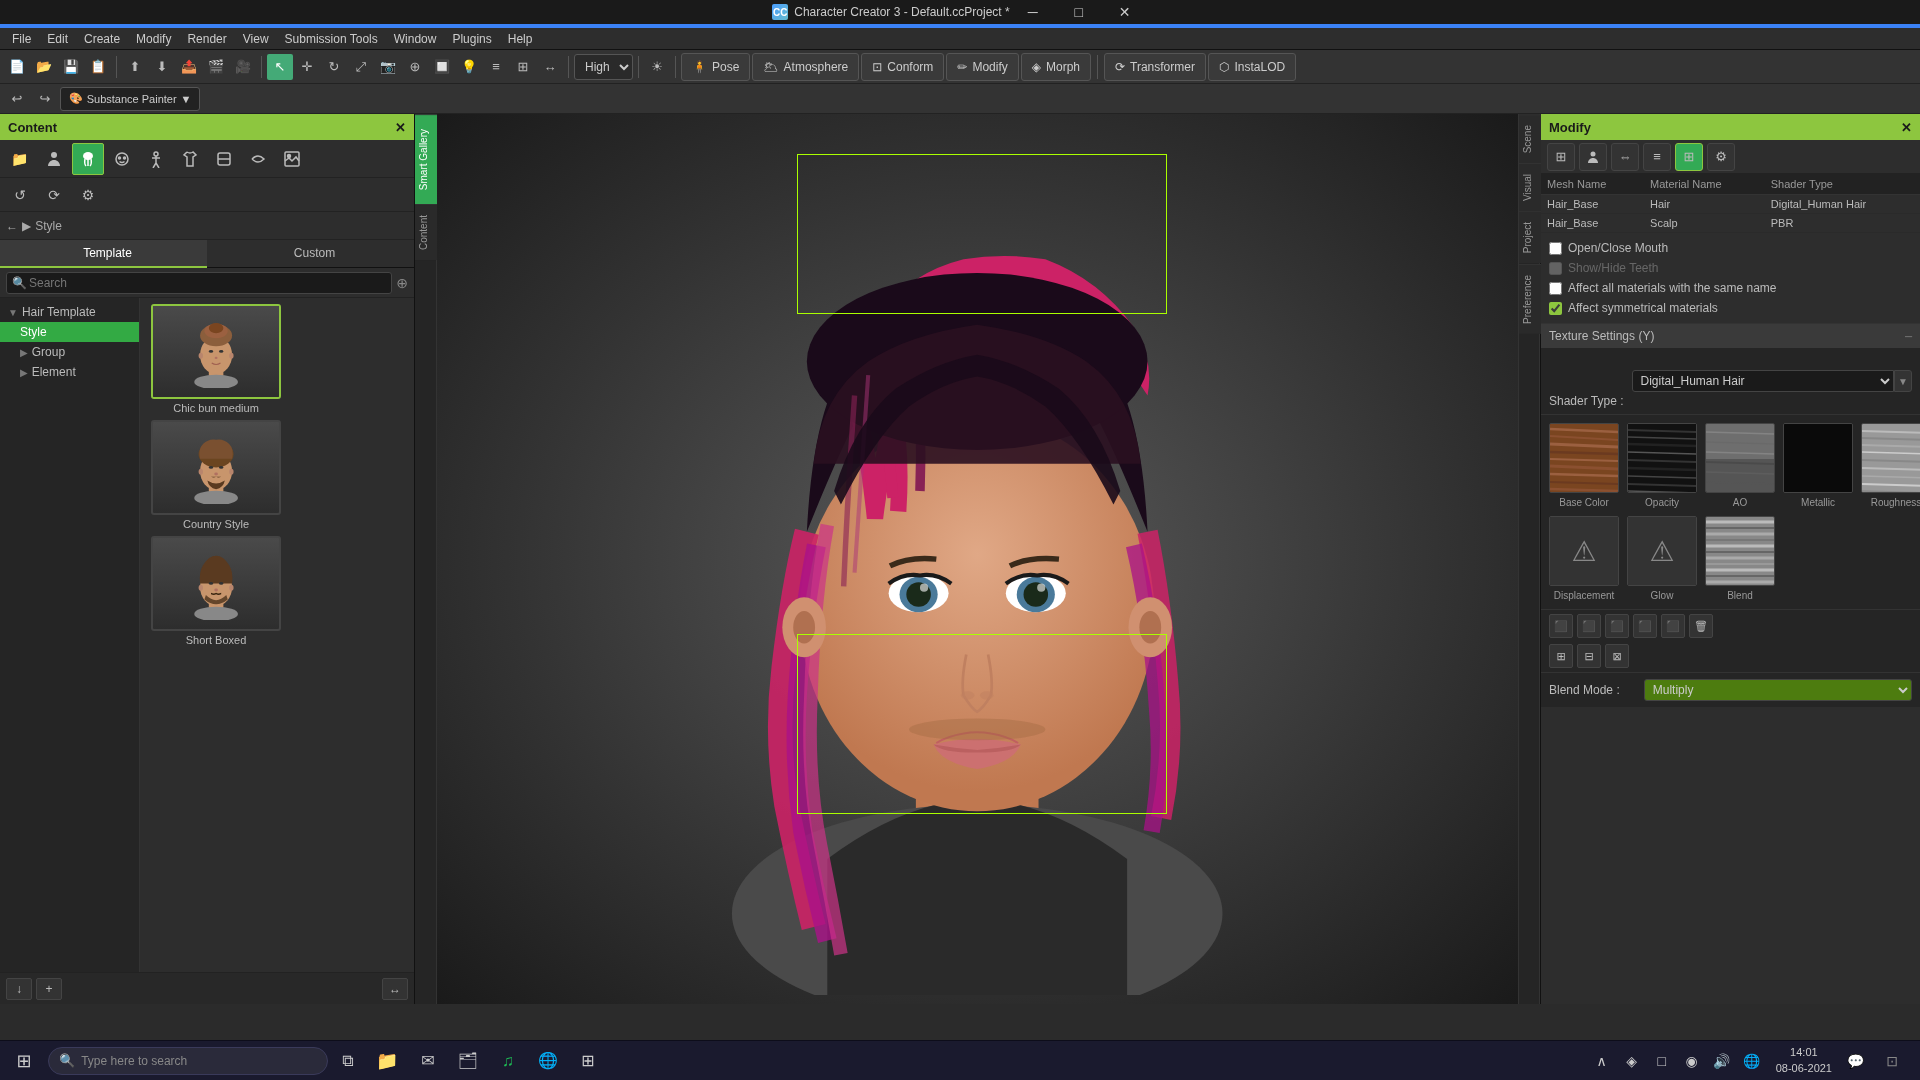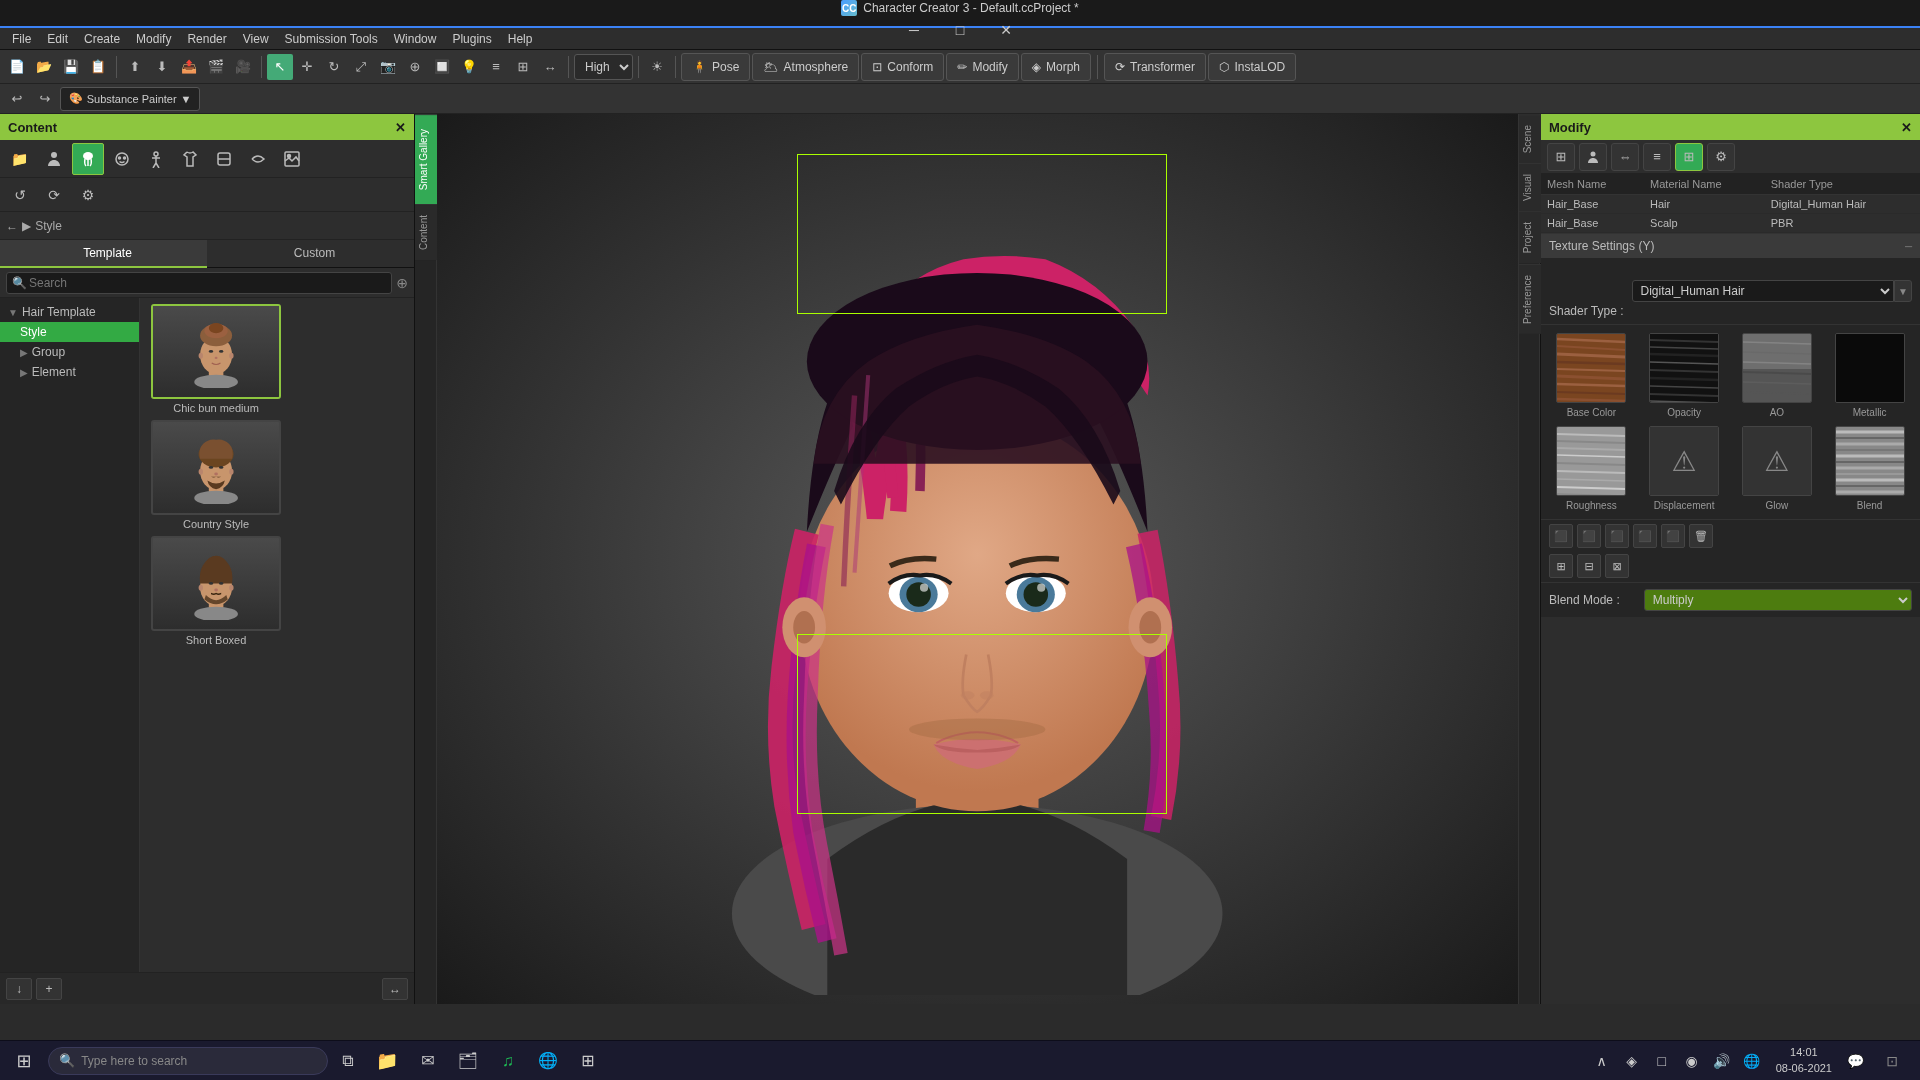--- a/index.html
+++ b/index.html
@@ -13,24 +13,23 @@
       overflow: hidden;
       position: relative;
     }
 
     
     #title-bar {
       height: 28px;
       background: #1a1a1a;
       display: flex;
       align-items: center;
-      justify-content: space-between;
+      justify-content: center;
       padding: 0 8px;
-      border-bottom: 2px solid #3b82f6;
-      flex-direction: column;
+      border-bottom: 4px solid #3b82f6;
     }
     #title-bar-left {
       display: flex;
       align-items: center;
       gap: 6px;
       font-size: 12px;
       color: #ccc;
     }
     #title-bar-icon {
       width: 16px;
@@ -513,21 +512,21 @@
     }
     .shader-dropdown-wrap {
       display: flex;
       flex: 1;
     }
 
     
     #texture-grid {
       padding: 8px;
       display: grid;
-      grid-template-columns: 1fr 1fr 1fr 1fr;
+      grid-template-columns: 1fr 1fr 1fr 1fr 1fr;
       gap: 8px;
     }
     .tex-item {
       display: flex;
       flex-direction: column;
       align-items: center;
       gap: 4px;
       cursor: pointer;
     }
     .tex-thumb {
@@ -1212,20 +1211,38 @@
           </tr>
           <tr>
             <td>Hair_Base</td>
             <td>Scalp</td>
             <td>PBR</td>
           </tr>
         </tbody>
       </table>
     </div>
 
+    <div id="checkboxes-section">
+      <div class="checkbox-row">
+        <input type="checkbox" style="">
+        <span>Open/Close Mouth</span>
+      </div>
+      <div class="checkbox-row" style="opacity:0.4;">
+        <input type="checkbox" disabled="" style="">
+        <span>Show/Hide Teeth</span>
+      </div>
+      <div class="checkbox-row">
+        <input type="checkbox" style="">
+        <span>Affect all materials with the same name</span>
+      </div>
+      <div class="checkbox-row">
+        <input type="checkbox" checked="" style="">
+        <span>Affect symmetrical materials</span>
+      </div>
+    </div>
 
     <div id="texture-settings">
       <div id="texture-settings-header">
         <span>Texture Settings (Y)</span>
         <span class="texture-collapse">─</span>
       </div>
 
       <div id="shader-type-row">
         <span class="shader-label">Shader Type :</span>
         <div class="shader-dropdown-wrap">

